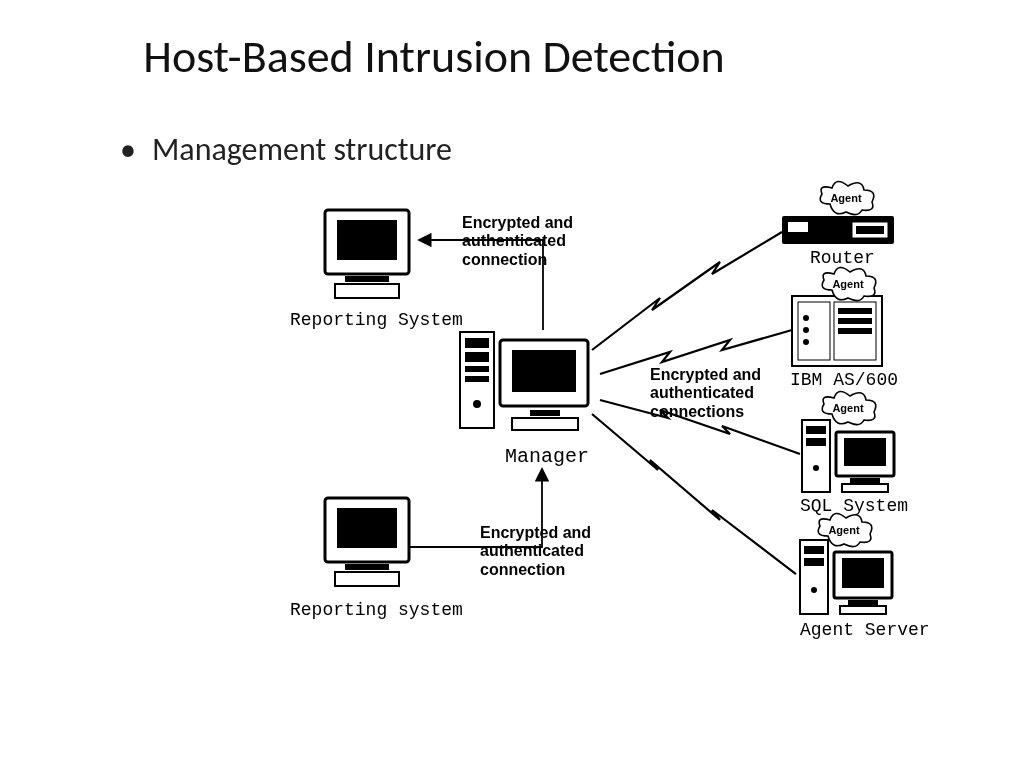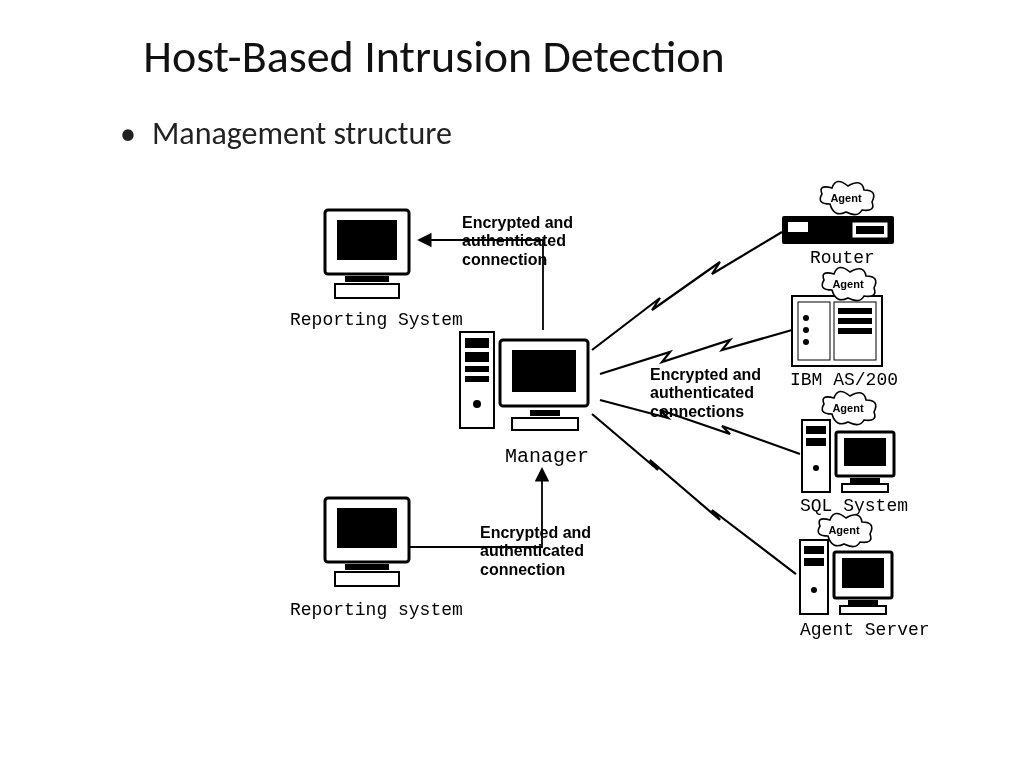--- a/index.html
+++ b/index.html
@@ -10,41 +10,41 @@
     color: #000;
   }
   .slide { position: relative; width: 868px; height: 768px; border-radius: 18px; }
   .title {
     position: absolute; left: 0; right: 0; top: 28px;
     text-align: center;
     font-family: "Calibri", Arial, sans-serif;
     font-size: 46px; font-weight: 400; color: #111;
   }
   .bullet {
-    position: absolute; left: 120px; top: 114px;
+    position: absolute; left: 120px; top: 130px;
     font-family: "Calibri", Arial, sans-serif;
     font-size: 32px; color: #222;
   }
   .bullet::before { content: "\2022"; margin-right: 16px; }
   .label { position: absolute; font-size: 18px; text-align: center; white-space: nowrap; font-family: Liberation Mono, monospace; }
   .small { position: absolute; font-size: 16px; font-weight: bold; text-align: left; line-height: 1.15; }
   svg.diagram { position: absolute; left: 0; top: 0; pointer-events: none; }
 </style>
 </head>
 <body>
 
 <div class="slide">
   <div class="title">Host-Based Intrusion Detection</div>
   <div class="bullet">Management structure</div>
 
   <div class="label" style="left:290px; top:310px;">Reporting System</div>
   <div class="label" style="left:290px; top:600px;">Reporting system</div>
   <div class="label" style="left:505px; top:445px; font-size:20px;text-align:right;">Manager</div>
   <div class="label" style="left:810px; top:248px;">Router</div>
-  <div class="label" style="left:790px; top:370px;">IBM AS/200</div>
+  <div class="label" style="left:790px; top:370px;">IBM AS/600</div>
   <div class="label" style="left:800px; top:496px;">SQL System</div>
   <div class="label" style="left:800px; top:620px;">Agent Server</div>
 
   <div class="small" style="left:462px; top:214px; width:160px;">Encrypted and<br>authenticated connection</div>
   <div class="small" style="left:480px; top:524px; width:160px;">Encrypted and<br>authenticated connection</div>
   <div class="small" style="left:650px; top:366px; width:150px;">Encrypted and<br>authenticated connections</div>
 
   <svg class="diagram" width="1024" height="768">
     <defs>
       <marker id="arrow" viewBox="0 0 10 10" refX="8" refY="5" markerWidth="8" markerHeight="8" orient="auto-start-reverse">

